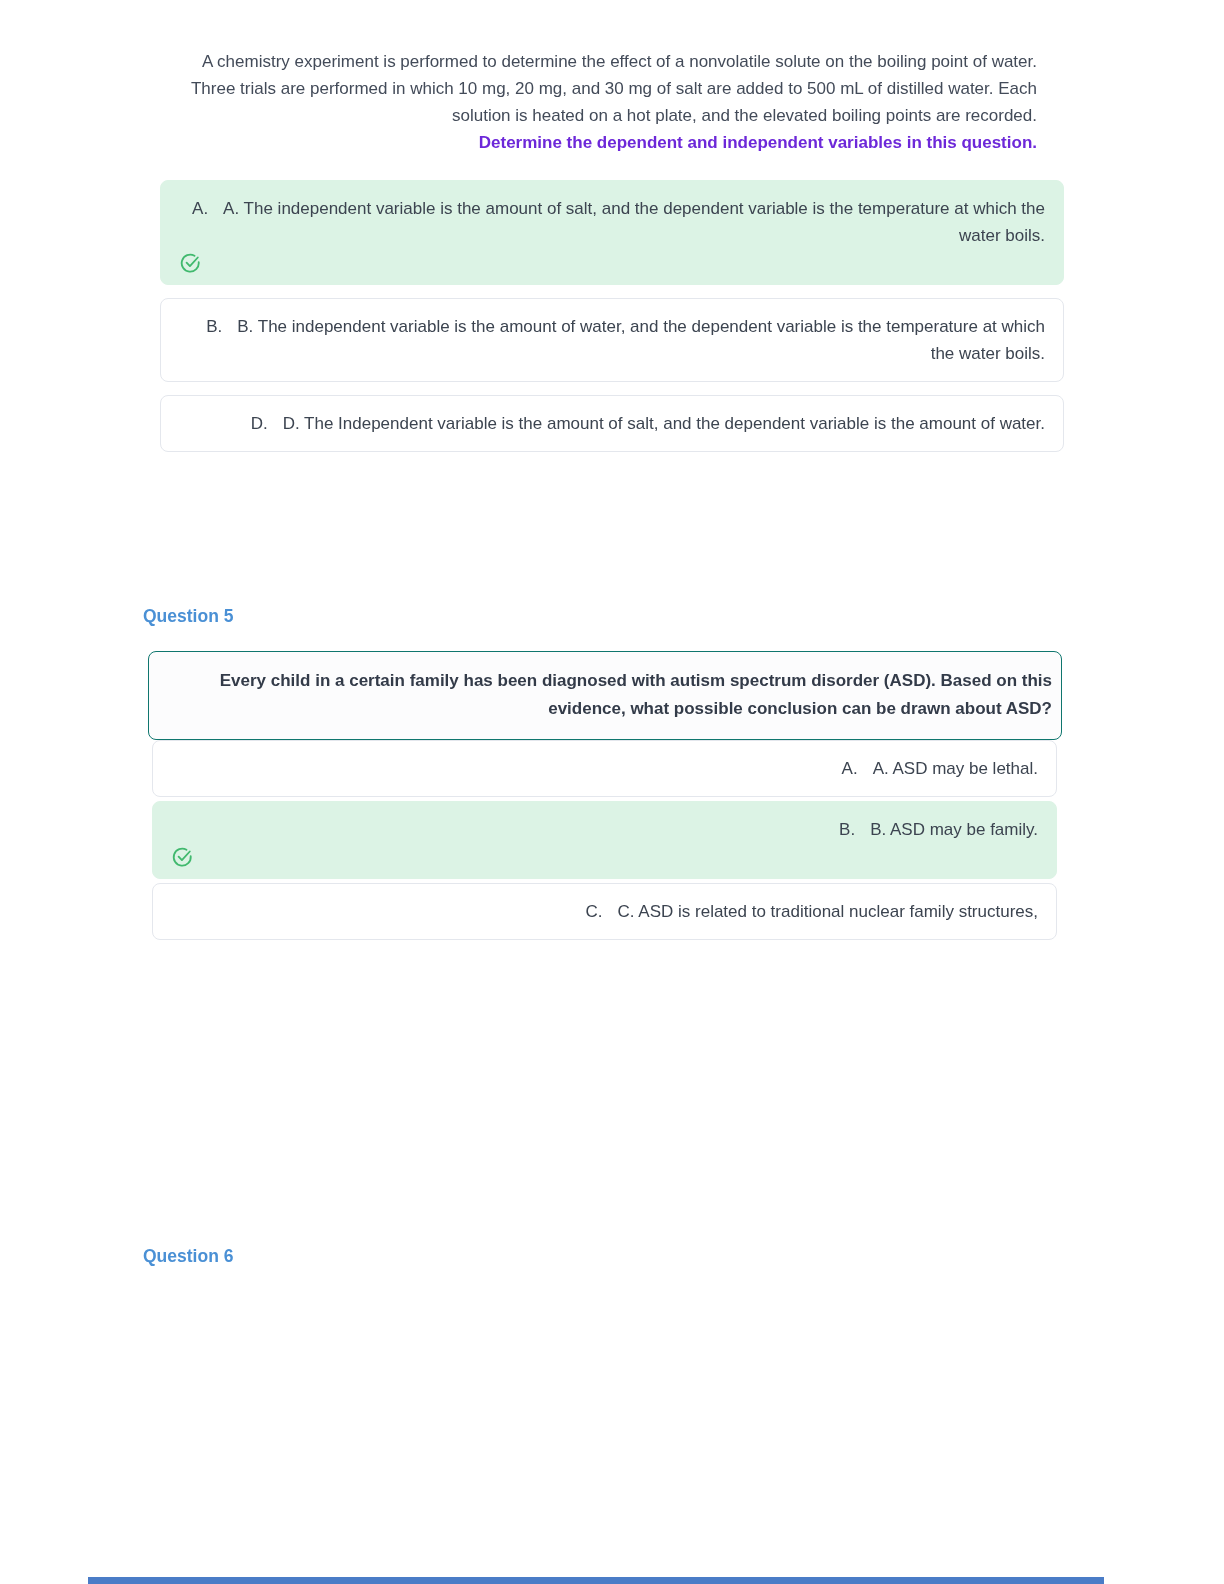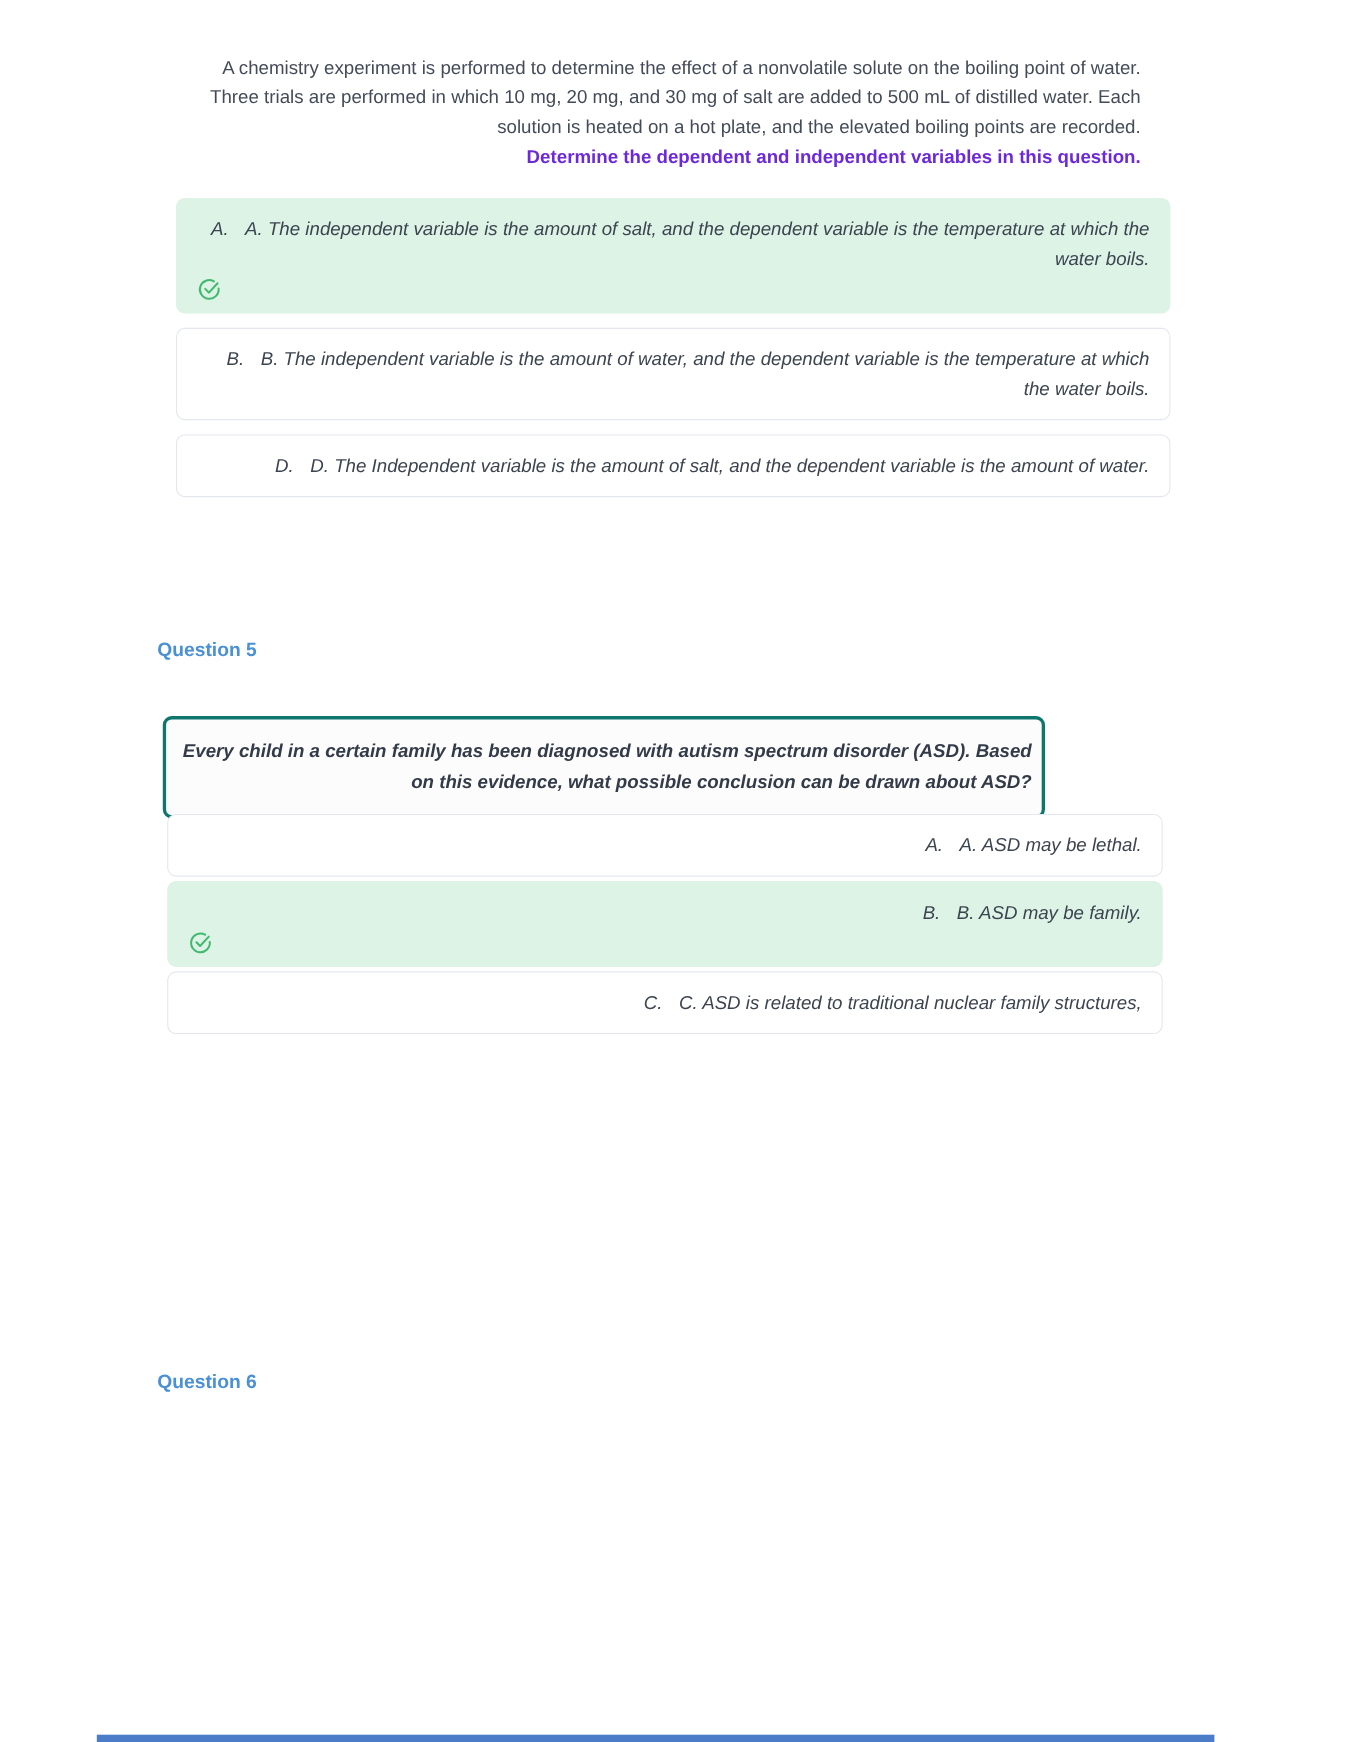--- a/index.html
+++ b/index.html
@@ -21,44 +21,43 @@
   #q4-options { left:160px; top:180px; width:904px; }
   #q5-options { left:152px; top:740px; width:905px; gap:4px; }
   .option {
     box-sizing:border-box;
     background:#ffffff;
     border:1px solid #e4e7ed;
     border-radius:8px;
     padding:14px 18px;
     font-size:17px; line-height:27px;
     cursor:pointer;
-    font-style:italic;
   }
   .option.correct {
     background:#dcf3e5;
     border-color:#dcf3e5;
     padding-bottom:10px;
   }
   .opt-text { margin:0; }
   .opt-letter { margin-right:15px; }
   .check-icon { display:block; margin-top:3px; width:22px; height:22px; }
   .q-heading {
     position:absolute; left:143px;
     font-size:17.5px; font-weight:bold; color:#4a90d5;
   }
-  #q5-heading { top:580px; }
+  #q5-heading { top:606px; }
   #q6-heading { top:1246px; }
   .q-card {
-    position:absolute; left:148px; top:651px; width:802px;
+    position:absolute; left:148px; top:651px; width:914px;
     box-sizing:border-box;
     background:#fcfcfd;
-    border:3px solid #0f766e;
+    border:1px solid #0f766e;
     border-radius:8px;
     padding:15px 9px 16px;
-    font-size:17px; line-height:28px; font-weight:bold; color:#333b49;font-style:italic;
+    font-size:17px; line-height:28px; font-weight:bold; color:#333b49;
   }
   .page-break-bar {
     position:absolute; left:88px; top:1577px; width:1016px; height:7px;
     background:#4a7cc7;
   }
 </style>
 </head>
 <body>
 
 <div class="page">

